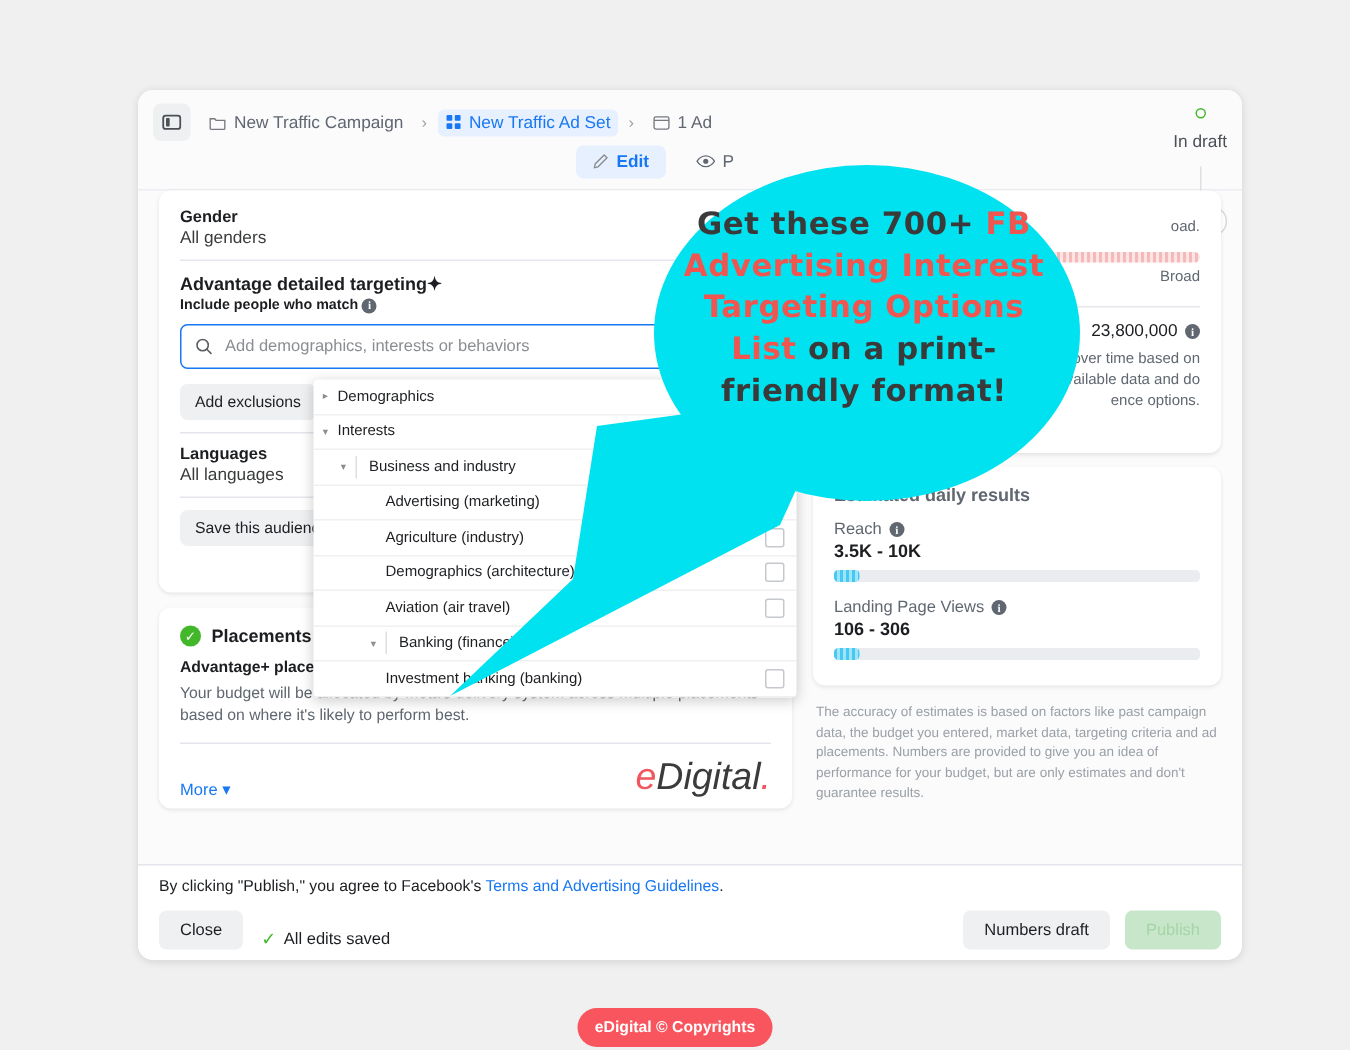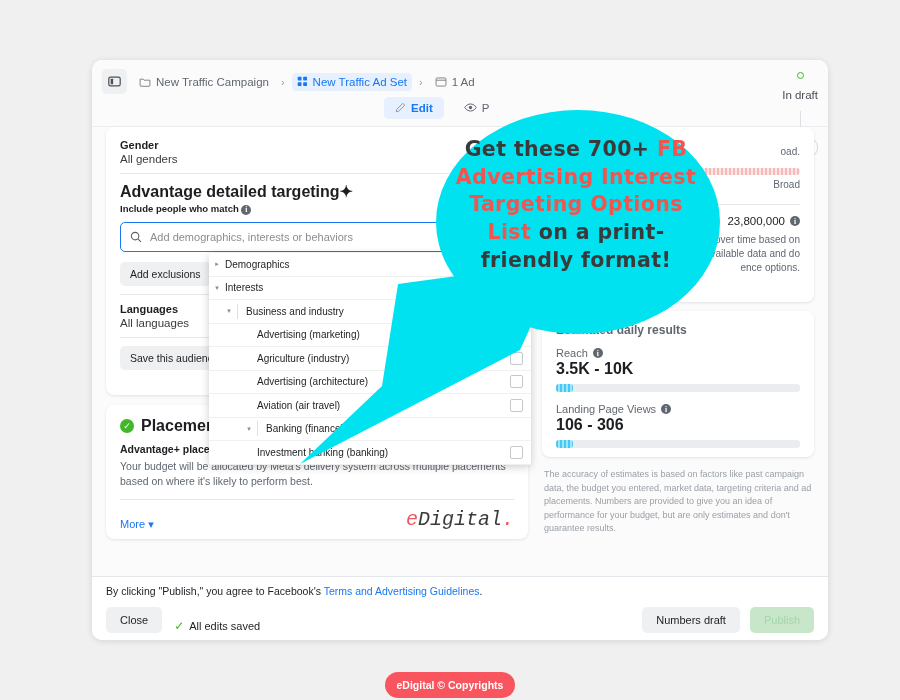--- a/index.html
+++ b/index.html
@@ -96,21 +96,21 @@
     width: 450px; height: 450px;
     padding: 0 14px; box-sizing: border-box;
   }
   .card {
     background: #fff; border-radius: 8px;
     box-shadow: 0 1px 3px rgba(0,0,0,.10);
     padding: 12px 14px; box-sizing: border-box;
   }
   .field-label { font-size: 11px; color: #1c1e21; font-weight: bold; margin-bottom: 2px; }
   .field-value { font-size: 11.5px; color: #3a3b3c; }
-  .sec-title { font-size: 16px; font-weight: bold; color: #1c1e21; }
+  .sec-title { font-size: 12px; font-weight: bold; color: #1c1e21; }
   .sub-lbl { font-size: 9.5px; font-weight: bold; color: #1c1e21; margin-top: 2px; }
 
   .search-box {
     margin-top: 7px;
     height: 30px; border: 1.5px solid #1877f2; border-radius: 5px;
     background: #fff; display: flex; align-items: center;
     padding: 0 9px; box-sizing: border-box; gap: 8px;
     position: relative;
   }
   .search-ph { font-size: 11px; color: #8a8d91; flex: 1; }
@@ -127,21 +127,21 @@
   .plc-head { display: flex; align-items: center; gap: 7px; }
   .chk-green {
     width: 14px; height: 14px; border-radius: 50%; background: #42b72a;
     display: flex; align-items: center; justify-content: center;
     color: #fff; font-size: 9px;
   }
   .body-txt { font-size: 10.5px; color: #606770; line-height: 1.45; }
   .link { color: #1877f2; }
 
   .logo-wrap { display: flex; align-items: flex-end; justify-content: flex-end; }
-  .edig { font-family: Liberation Mono, monospace; font-style: italic; font-size: 20px; color: #3b3b3b; }
+  .edig { font-family: Liberation Sans, sans-serif; font-style: italic; font-size: 25px; color: #3b3b3b; }
   .edig .e { color: #f1555e; }
   .edig .dot { color: #f1555e; }
 
   
   .right-col {
     position: absolute; right: 0; top: 0;
     width: 286px; height: 450px;
     padding: 0 14px 0 0; box-sizing: border-box;
   }
   .aud-txt { font-size: 10px; color: #606770; line-height: 1.4; }
@@ -156,21 +156,21 @@
   .slider-right {
     position: absolute; left: 48%; right: 0; top: 0; height: 7px;
     border-radius: 4px;
     background: repeating-linear-gradient(90deg,#f4b9b9 0 2px,#fde5e5 2px 4px);
   }
   .broad-lbl { text-align: right; font-size: 10px; color: #606770; }
   .num-row { display: flex; align-items: center; gap: 5px; font-size: 11.5px; color: #1c1e21; }
 
   .res-title { font-size: 12px; font-weight: bold; color: #606770; }
   .metric-lbl { font-size: 11px; color: #606770; display: flex; align-items: center; gap: 5px; }
-  .metric-val { font-size: 16px; font-weight: bold; color: #1c1e21; margin-top: 1px; }
+  .metric-val { font-size: 12px; font-weight: bold; color: #1c1e21; margin-top: 1px; }
   .bar-bg { height: 8px; background: #eaecef; border-radius: 3px; margin-top: 6px; position: relative; }
   .bar-fill {
     position: absolute; left: 0; top: 0; height: 8px; width: 7%;
     border-radius: 3px;
     background: repeating-linear-gradient(90deg,#45c9f2 0 2px,#9fe4f8 2px 4px);
   }
   .disclaimer { font-size: 9px; color: #9aa0a6; line-height: 1.5; }
 
   .info-i {
     width: 10px; height: 10px; border-radius: 50%;
@@ -469,21 +469,21 @@
       </div>
     <div class="dd-row leaf" style="padding-left:48px;">
         <span>Advertising (marketing)</span>
         <span class="dd-chk"></span>
       </div>
     <div class="dd-row leaf" style="padding-left:48px;">
         <span>Agriculture (industry)</span>
         <span class="dd-chk"></span>
       </div>
     <div class="dd-row leaf" style="padding-left:48px;">
-        <span>Advertising (architecture)</span>
+        <span>Demographics (architecture)</span>
         <span class="dd-chk"></span>
       </div>
     <div class="dd-row leaf" style="padding-left:48px;">
         <span>Aviation (air travel)</span>
         <span class="dd-chk"></span>
       </div>
     <div class="dd-row" style="padding-left:32px;">
         <span class="caret">▾</span>
         <span class="lvl-bar"></span>
         <span>Banking (finance)</span>

